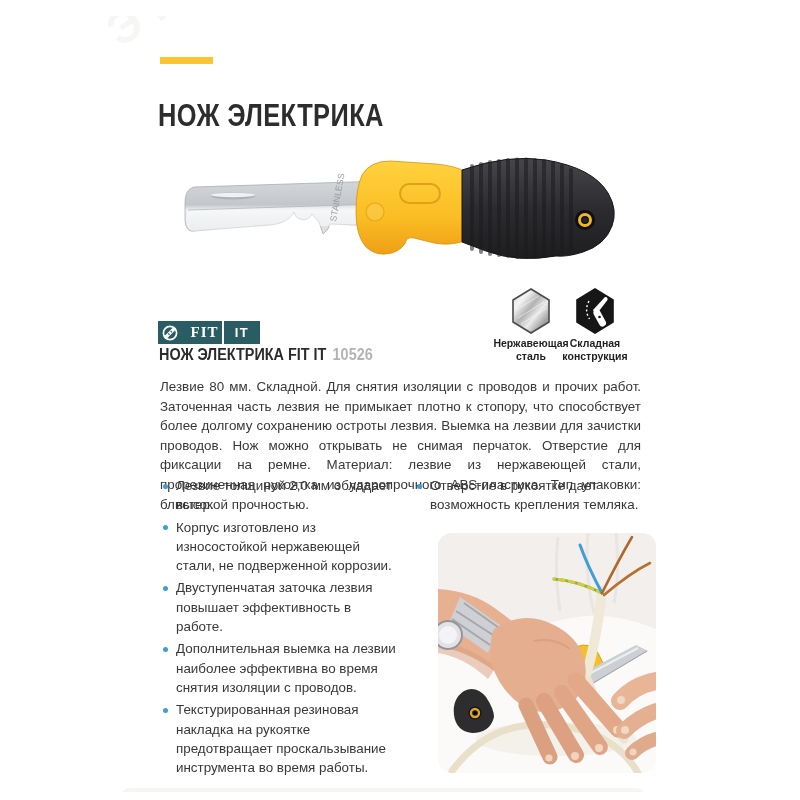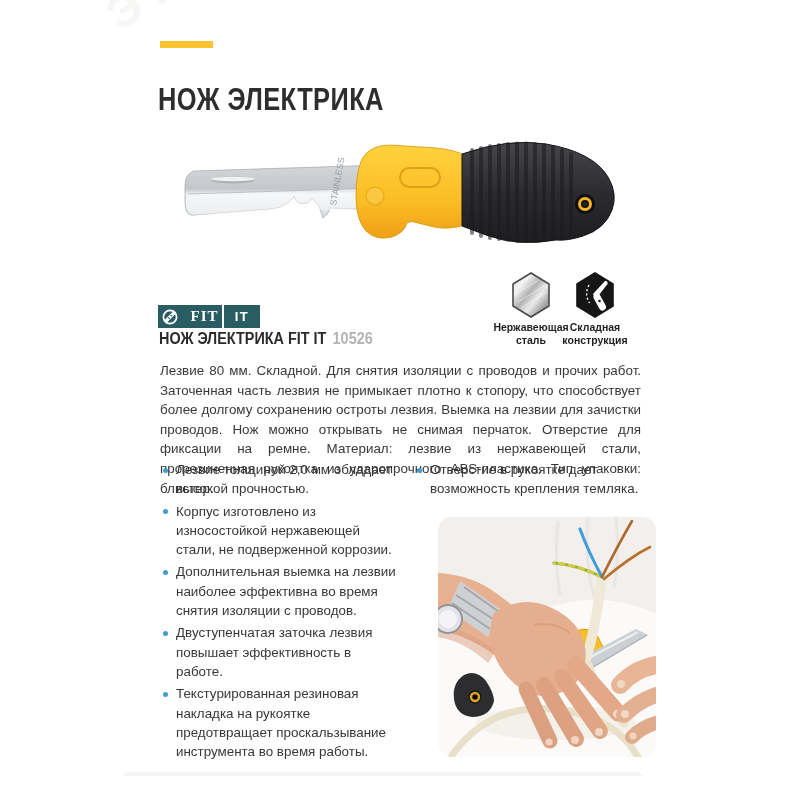--- a/index.html
+++ b/index.html
@@ -1,17 +1,17 @@
 <!DOCTYPE html>
 <html><head>
 <meta charset="utf-8">
 <style>
   html,body{margin:0;padding:0;background:#fff;}
   .page{position:relative;width:800px;height:776px;background:#ffffff;overflow:hidden;
-        font-family:"Liberation Sans",sans-serif;color:#383838;}
+        font-family:"Liberation Sans",sans-serif;color:#383838;margin-top:16px;}
   .abs{position:absolute;}
   .watermark{left:96px;top:-4px;font-size:46px;font-weight:bold;letter-spacing:6px;
              color:rgba(110,95,80,0.06);transform:rotate(-33deg);transform-origin:left top;}
   .accent-bar{left:160px;top:41px;width:53px;height:7px;background:#FDC432;}
   .page-title{left:158px;top:82px;margin:0;font-size:31px;font-weight:700;color:#2d2d2d;
               transform:scaleX(0.82);transform-origin:left;white-space:nowrap;letter-spacing:0.5px;}
   .knife-wrap{left:178px;top:132px;width:445px;height:125px;}
   .hex-badge{position:absolute;width:92px;text-align:center;}
   .hex-badge .hex-label{margin-top:3px;font-size:10.5px;font-weight:700;line-height:13px;color:#1f1f1f;}
   .hex-badge svg{display:block;margin:0 auto;}
@@ -137,22 +137,22 @@
 
   <div class="abs product-name">
     <span>НОЖ ЭЛЕКТРИКА FIT IT</span><span class="product-sku">10526</span>
   </div>
 
   <p class="abs description">Лезвие 80 мм. Складной. Для снятия изоляции с проводов и прочих работ. Заточенная часть лезвия не примыкает плотно к стопору, что способствует более долгому сохранению остроты лезвия. Выемка на лезвии для зачистки проводов. Нож можно открывать не снимая перчаток. Отверстие для фиксации на ремне. Материал: лезвие из нержавеющей стали, прорезиненная рукоятка из ударопрочного ABS-пластика. Тип упаковки: блистер.</p>
 
   <ul class="abs features features-left">
     <li>Лезвие толщиной 2,0 мм обладает высокой прочностью.</li>
     <li>Корпус изготовлено из износостойкой нержавеющей стали, не подверженной коррозии.</li>
+    <li>Двуступенчатая заточка лезвия повышает эффективность в работе.</li>
     <li>Дополнительная выемка на лезвии наиболее эффективна во время снятия изоляции с проводов.</li>
-    <li>Двуступенчатая заточка лезвия повышает эффективность в работе.</li>
     <li>Текстурированная резиновая накладка на рукоятке предотвращает проскальзывание инструмента во время работы.</li>
   </ul>
   <ul class="abs features features-right">
     <li>Отверстие в рукоятке дает возможность крепления темляка.</li>
   </ul>
 
   <div class="abs photo">
     <svg width="218" height="240" viewBox="0 0 218 240">
       <rect width="218" height="240" fill="#fbfaf9"></rect>
       <path d="M0,0 H218 V96 Q170,76 128,86 Q70,100 28,86 Q12,80 0,72 Z" fill="#f2efed"></path>

